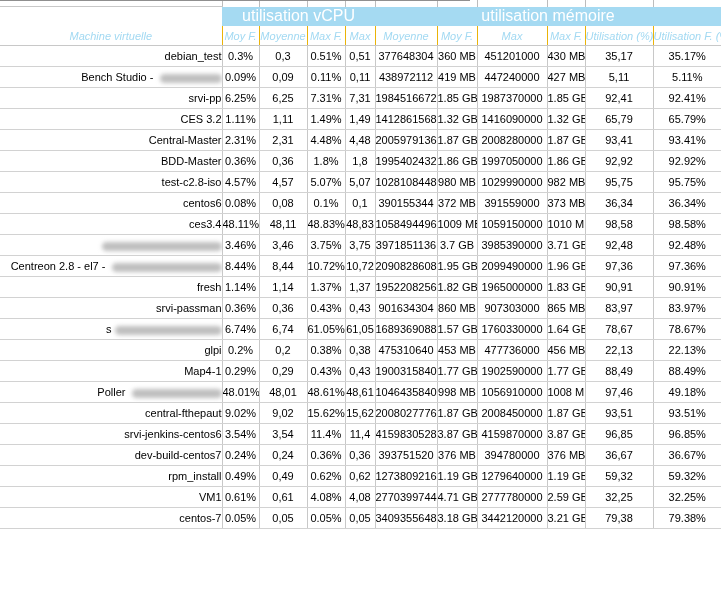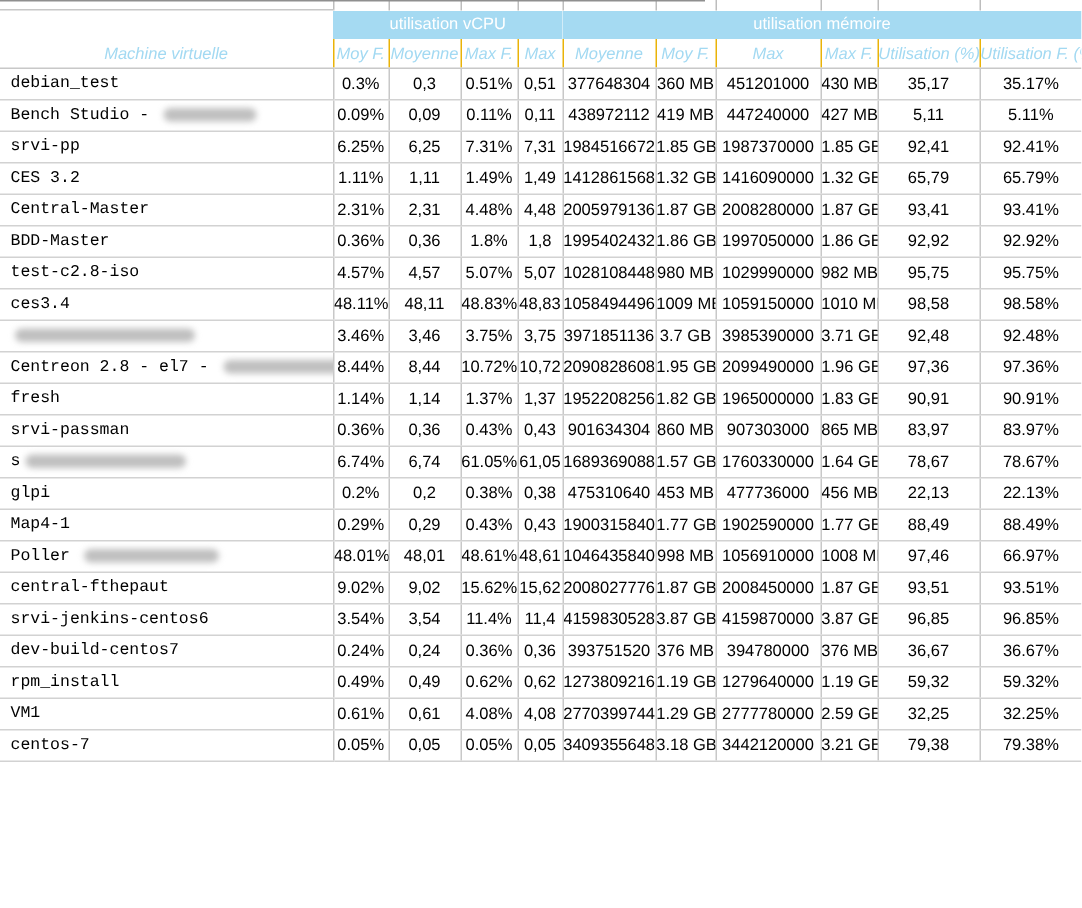--- a/index.html
+++ b/index.html
@@ -29,38 +29,37 @@
   
   tr.sliver td { height: 6px; }
   tr.sliver td.v { border-left: 1px solid #bdbdbd; }
   tr.sliver td.first { border-bottom: 1px solid #c8c8c8; }
   
   tr.band td { height: 19px; border: none; }
   tr.band td.blue {
     background: #a5daf2;
     color: #ffffff;
     text-align: center;
-    font-size: 11px;
+    font-size: 16px;
   }
   
   tr.cols td {
     height: 19px;
     color: #a2d9f2;
     text-align: center;
     border-bottom: 1px solid #c8c8c8;
     font-style: italic;
   }
   tr.cols td + td { border-left: 1px solid #eab308; }
   
   tbody td { border-bottom: 1px solid #d2d2d2; }
   tbody td + td { border-left: 1px solid #c8c8c8; }
   tbody td.name {
-    text-align: left;
+    text-align: right;
     padding-left: 7px;
-    font-family: Liberation Mono, monospace;
   }
   tbody td.num { text-align: center; }
   .redact {
     display: inline-block;
     vertical-align: middle;
     height: 9px;
     margin-left: 3px;
     background: #bfbfbf;
     border-radius: 5px;
     filter: blur(2px);
@@ -204,20 +203,33 @@
         <td class="num">5.07%</td>
         <td class="num">5,07</td>
         <td class="num">1028108448</td>
         <td class="num">980 MB</td>
         <td class="num">1029990000</td>
         <td class="num">982 MB</td>
         <td class="num">95,75</td>
         <td class="num">95.75%</td>
       </tr>
       <tr>
+        <td class="name"><span>centos6</span></td>
+        <td class="num">0.08%</td>
+        <td class="num">0,08</td>
+        <td class="num">0.1%</td>
+        <td class="num">0,1</td>
+        <td class="num">390155344</td>
+        <td class="num">372 MB</td>
+        <td class="num">391559000</td>
+        <td class="num">373 MB</td>
+        <td class="num">36,34</td>
+        <td class="num">36.34%</td>
+      </tr>
+      <tr>
         <td class="name"><span>ces3.4</span></td>
         <td class="num">48.11%</td>
         <td class="num">48,11</td>
         <td class="num">48.83%</td>
         <td class="num">48,83</td>
         <td class="num">1058494496</td>
         <td class="num">1009 MB</td>
         <td class="num">1059150000</td>
         <td class="num">1010 MB</td>
         <td class="num">98,58</td>
@@ -318,21 +330,21 @@
         <td class="name"><span>Poller </span><span class="redact" style="width: 90px;"></span></td>
         <td class="num">48.01%</td>
         <td class="num">48,01</td>
         <td class="num">48.61%</td>
         <td class="num">48,61</td>
         <td class="num">1046435840</td>
         <td class="num">998 MB</td>
         <td class="num">1056910000</td>
         <td class="num">1008 MB</td>
         <td class="num">97,46</td>
-        <td class="num">66.97%</td>
+        <td class="num">49.18%</td>
       </tr>
       <tr>
         <td class="name"><span>central-fthepaut</span></td>
         <td class="num">9.02%</td>
         <td class="num">9,02</td>
         <td class="num">15.62%</td>
         <td class="num">15,62</td>
         <td class="num">2008027776</td>
         <td class="num">1.87 GB</td>
         <td class="num">2008450000</td>
@@ -379,21 +391,21 @@
         <td class="num">59,32</td>
         <td class="num">59.32%</td>
       </tr>
       <tr>
         <td class="name"><span>VM1</span></td>
         <td class="num">0.61%</td>
         <td class="num">0,61</td>
         <td class="num">4.08%</td>
         <td class="num">4,08</td>
         <td class="num">2770399744</td>
-        <td class="num">1.29 GB</td>
+        <td class="num">4.71 GB</td>
         <td class="num">2777780000</td>
         <td class="num">2.59 GB</td>
         <td class="num">32,25</td>
         <td class="num">32.25%</td>
       </tr>
       <tr>
         <td class="name"><span>centos-7</span></td>
         <td class="num">0.05%</td>
         <td class="num">0,05</td>
         <td class="num">0.05%</td>

